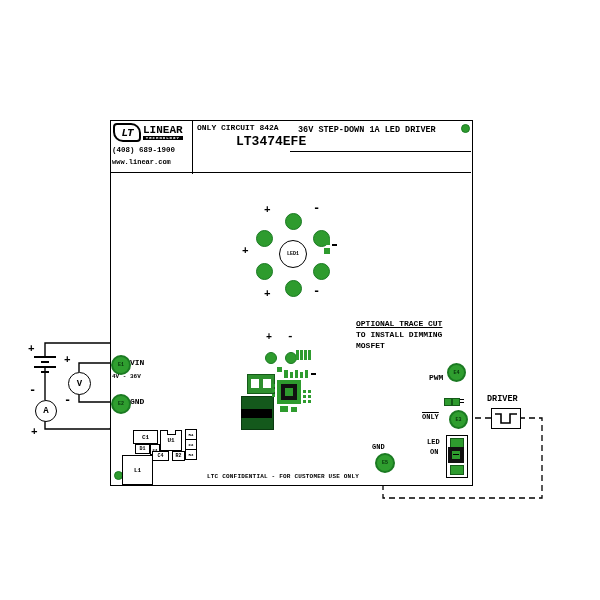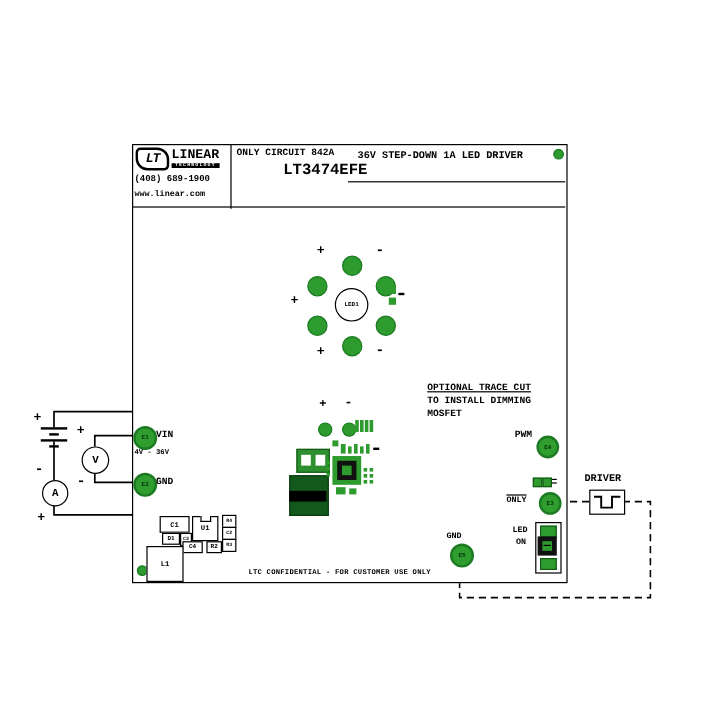--- a/index.html
+++ b/index.html
@@ -150,21 +150,21 @@
   <div class="padsq" style="left:308px;top:390px;width:3px;height:3px;"></div>
   <div class="padsq" style="left:303px;top:395px;width:3px;height:3px;"></div>
   <div class="padsq" style="left:308px;top:395px;width:3px;height:3px;"></div>
   <div class="padsq" style="left:303px;top:400px;width:3px;height:3px;"></div>
   <div class="padsq" style="left:308px;top:400px;width:3px;height:3px;"></div>
 
   <div class="lbl" style="left:356px;top:320px;font-size:8px;text-decoration:underline;">OPTIONAL TRACE CUT</div>
   <div class="lbl" style="left:356px;top:331px;font-size:8px;">TO INSTALL DIMMING</div>
   <div class="lbl" style="left:356px;top:342px;font-size:8px;font-family:Liberation Mono, monospace;">MOSFET</div>
 
-  <div class="lbl" style="left:429px;top:359px;font-size:8px;">PWM</div>
+  <div class="lbl" style="left:429px;top:374px;font-size:8px;">PWM</div>
   <div class="turret" style="left:447px;top:363px;width:15px;height:15px;">
     <span>E4</span>
   </div>
 
   <div class="padsq bord" style="left:444px;top:398px;width:6px;height:6px;"></div>
   <div class="padsq bord" style="left:452px;top:398px;width:6px;height:6px;"></div>
   <div class="abs" style="left:460px;top:399px;width:4px;height:1.2px;background:#000;"></div>
   <div class="abs" style="left:460px;top:402px;width:4px;height:1.2px;background:#000;"></div>
   <div class="lbl" style="left:422px;top:414px;font-size:7px;text-decoration:overline;">ONLY</div>
   <div class="turret" style="left:449px;top:410px;width:15px;height:15px;">

